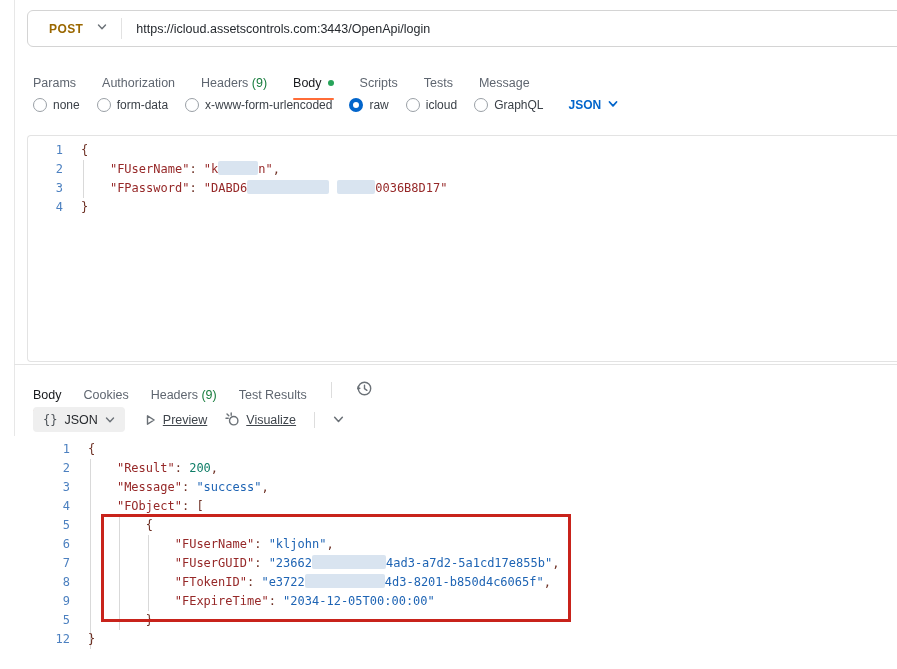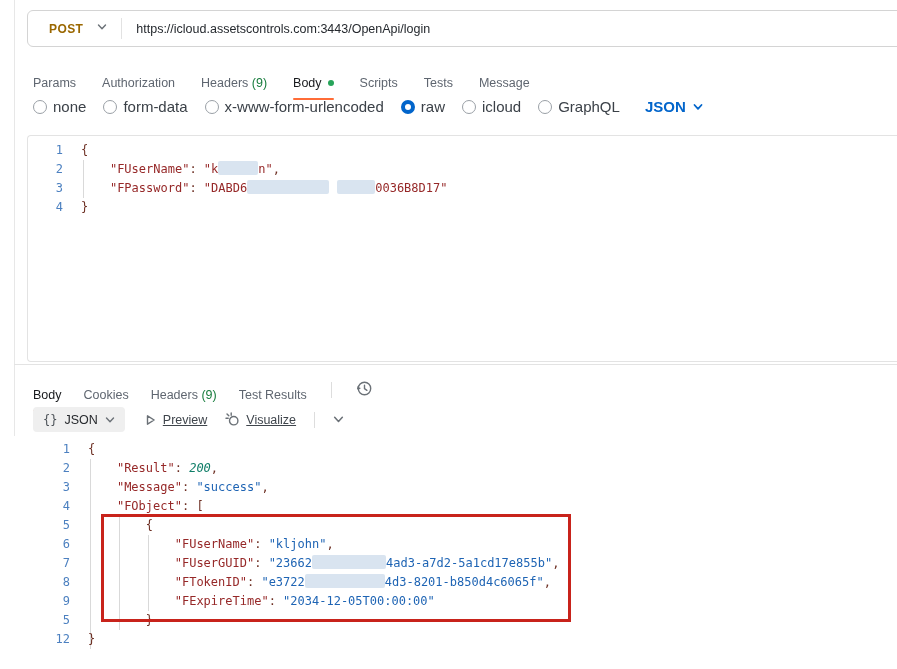--- a/index.html
+++ b/index.html
@@ -28,41 +28,41 @@
   .tab.active::after { content:""; position:absolute; left:0; right:0; bottom:-2px; height:2.5px;
                        background:#ff6c37; border-radius:1px; }
   .tab .count { color:#177c3d; }
   .tab .dot { display:inline-block; width:6px; height:6px; border-radius:50%;
               background:#27a45a; margin-left:6px; vertical-align:1px; }
   .tab-sep { width:1px; height:16px; background:#ddd; margin:0 2px 6px 2px; }
   .hist { margin-bottom:6px; cursor:pointer; }
 
   
   .radio-row { position:absolute; left:33px; top:98px; display:flex; align-items:flex-start;
-               gap:17px; font-size:15px; color:#3b4148; }
+               gap:17px; font-size:12px; color:#3b4148; }
   .radio-opt { display:flex; align-items:center; gap:6px; cursor:pointer; }
   .radio-circ { width:14px; height:14px; border-radius:50%; border:1px solid #9aa0a6; background:#fff; }
   .radio-opt.sel .radio-circ { border:4.5px solid #0265cb; }
   .format-sel { color:#0265cb; font-weight:bold; display:flex; align-items:center; gap:7px;
                 margin-left:8px; cursor:pointer; }
 
   
   .editor { position:absolute; font-family:"DejaVu Sans Mono", monospace; font-size:12px;
             line-height:19px; background:#fff; }
   .editor.request { left:27px; top:135px; right:-5px; height:227px;
                     border:1px solid #e3e3e3; border-right:none; border-radius:4px 0 0 4px; padding-top:5px; }
   .editor.response { left:14px; top:436px; right:0; height:233px; padding-top:4px; }
   .code-line { position:relative; white-space:pre; height:19px; }
   .editor.request .code-line { padding-left:53px; }
   .editor.response .code-line { padding-left:74px; }
   .ln { position:absolute; left:0; top:0; text-align:right; color:#4c80c0; }
   .editor.request .ln { width:35px; }
   .editor.response .ln { width:56px; }
   .key  { color:#962828; }
-  .num  { color:#0e7d67;font-style:italic; }
+  .num  { color:#0e7d67; }
   .punc { color:#454c52; }
   .editor.request .str { color:#962828; }
   .editor.response .str { color:#1e64b4; }
   .editor.request .punc, .editor.response .punc { color:#6d2f23; }
   .blur { display:inline-block; height:14px; border-radius:2px; background:#d9e4f0;
           vertical-align:-2px; }
   .guide { position:absolute; width:1px; background:#d9d9d9; }
 
   .section-divider { position:absolute; left:14px; right:0; top:364px; height:1px; background:#e3e3e3; }
 

